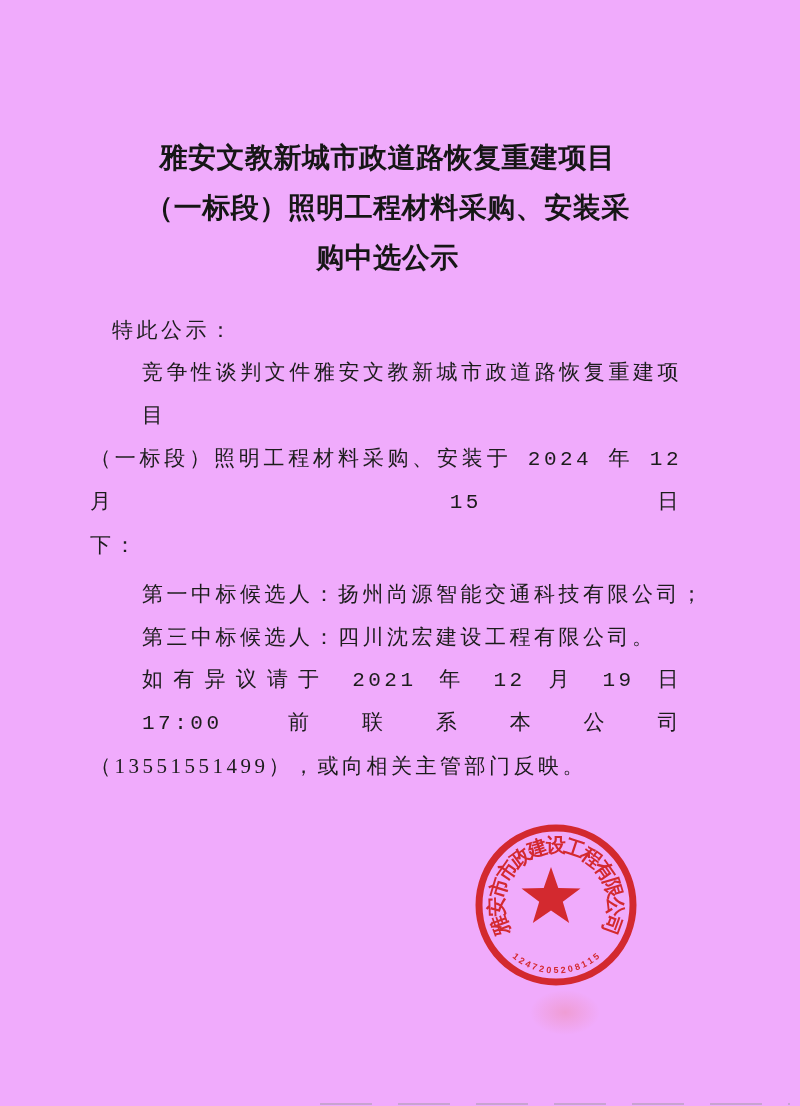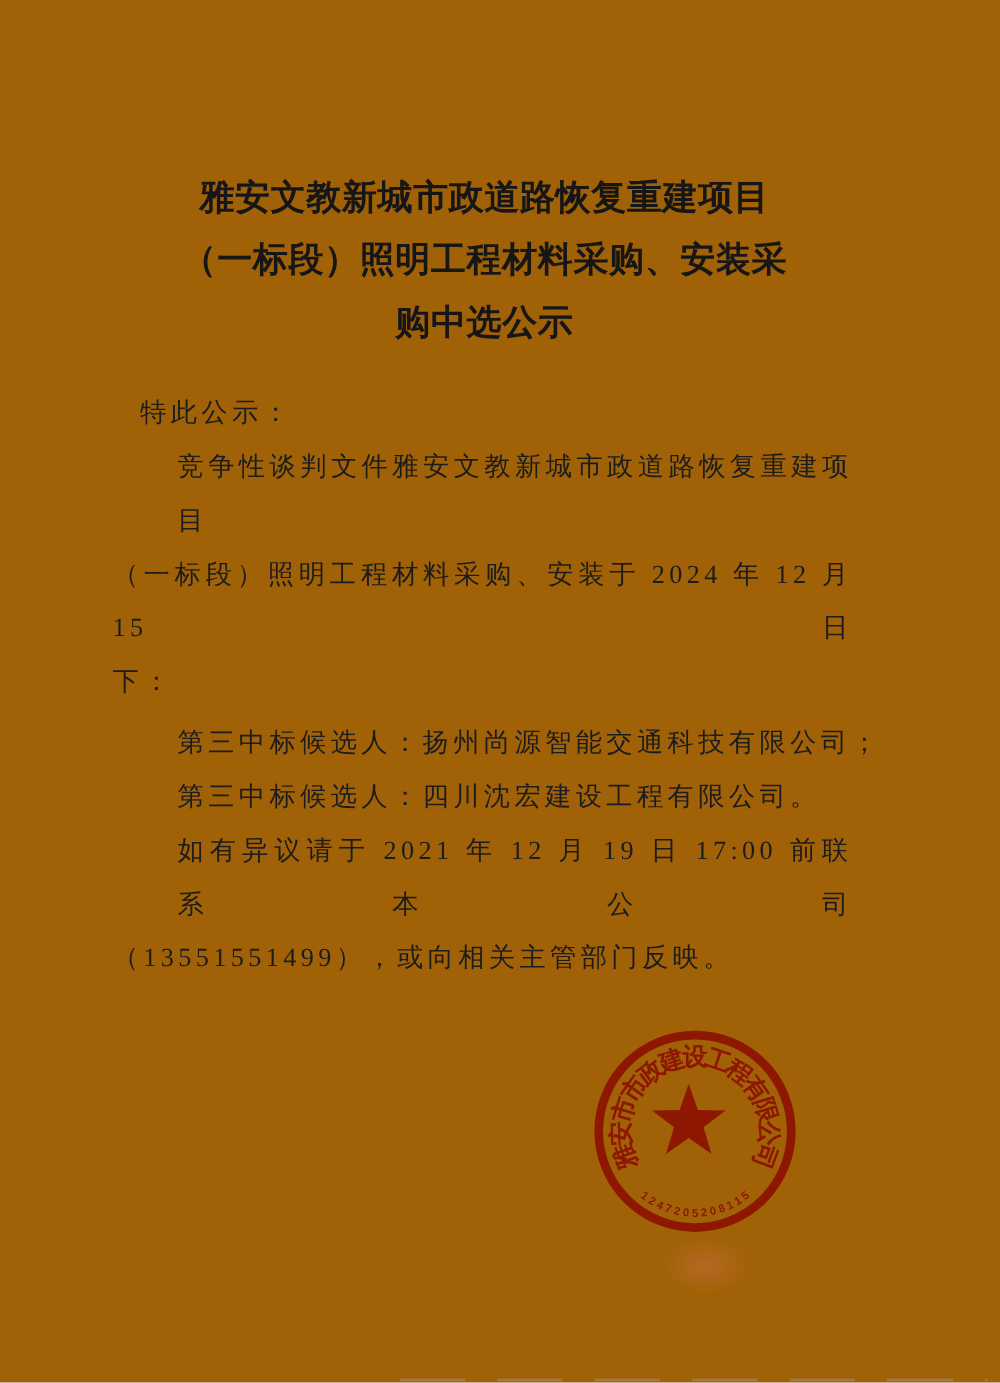--- a/index.html
+++ b/index.html
@@ -1,33 +1,33 @@
 <!DOCTYPE html>
 <html lang="zh"><head>
 <meta charset="utf-8">
 <style>
   html,body{margin:0;padding:0;}
   body{background:#e9e9e9;font-family:"Liberation Serif","DejaVu Serif",serif;}
   .page{
     position:relative;width:800px;height:1106px;margin:0 auto;
-    background:#a16207;overflow:hidden;color:#1d1d1d;
+    background:#f0abfc;overflow:hidden;color:#1d1d1d;
   }
   .content{padding:133px 110px 0 85px;}
   .doc-title{
     font-family:"Liberation Sans","DejaVu Sans",sans-serif;
     font-weight:bold;font-size:28px;line-height:50px;
     text-align:center;letter-spacing:.5px;margin:0;color:#161616;
   }
   .body-block{
     margin:26px 0 0 5px;width:592px;
     font-size:21px;line-height:43px;letter-spacing:3.5px;
     color:#1c1c1c;
   }
   .bl{white-space:nowrap;}
-  .fill{white-space:normal;text-align:justify;text-align-last:justify;text-justify:inter-character;}
+  .fill{white-space:normal;text-align:justify;text-align-last:justify;text-justify:inter-character;font-family:Liberation Mono, monospace;}
   .ind{padding-left:52px;}
   .salut{padding-left:22px;}
   .gap-before{margin-top:6px;}
   .seal{
     position:absolute;left:471px;top:820px;width:170px;height:170px;
     mix-blend-mode:multiply;opacity:.92;pointer-events:none;
   }
   .seal svg{width:170px;height:170px;display:block;}
   .seal text{
     font-family:"Liberation Sans","DejaVu Sans",sans-serif;
@@ -54,21 +54,21 @@
       <div>雅安文教新城市政道路恢复重建项目</div>
       <div>（一标段）照明工程材料采购、安装采</div>
       <div>购中选公示</div>
     </h1>
 
     <div class="body-block">
       <div class="bl salut">特此公示：</div>
       <div class="bl ind fill">竞争性谈判文件雅安文教新城市政道路恢复重建项目</div>
       <div class="bl fill">（一标段）照明工程材料采购、安装于 2024 年 12 月 15 日</div>
       <div class="bl">下：</div>
-      <div class="bl ind gap-before">第三中标候选人：扬州尚源智能交通科技有限公司；</div>
+      <div class="bl ind gap-before">第一中标候选人：扬州尚源智能交通科技有限公司；</div>
       <div class="bl ind">第三中标候选人：四川沈宏建设工程有限公司。</div>
       <div class="bl ind fill">如有异议请于 2021 年 12 月 19 日 17:00 前联系本公司</div>
       <div class="bl">（13551551499），或向相关主管部门反映。</div>
 
     </div>
   </div>
 
   <div class="seal">
     <svg viewBox="0 0 170 170" xmlns="http://www.w3.org/2000/svg">
       <circle cx="85" cy="85" r="77" fill="none" stroke="#df2b1d" stroke-width="7"></circle>

